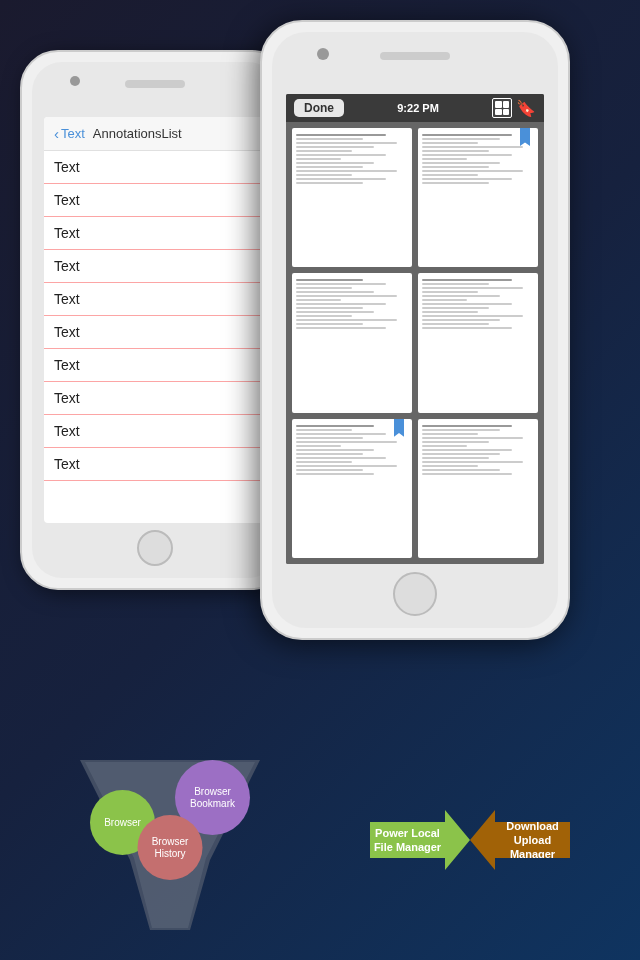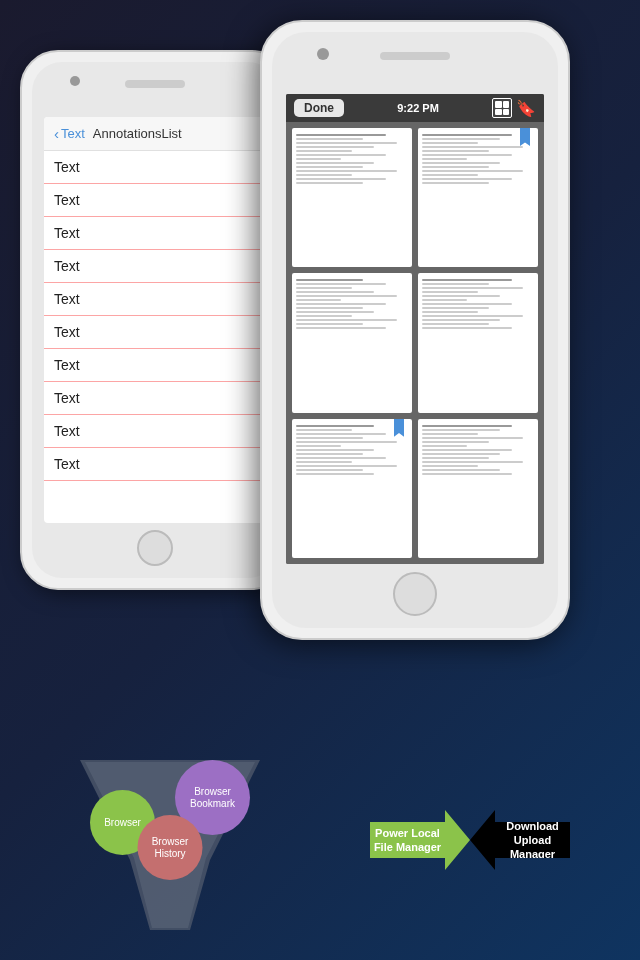--- a/index.html
+++ b/index.html
@@ -295,21 +295,21 @@
       background: #8bc34a;
       clip-path: polygon(0 20%, 75% 20%, 75% 0%, 100% 50%, 75% 100%, 75% 80%, 0 80%);
       display: flex;
       align-items: center;
       justify-content: center;
       padding-right: 15px;
     }
     .arrow-left {
       width: 100px;
       height: 60px;
-      background: #000000;
+      background: #a16207;
       clip-path: polygon(100% 20%, 25% 20%, 25% 0%, 0% 50%, 25% 100%, 25% 80%, 100% 80%);
       display: flex;
       align-items: center;
       justify-content: center;
       padding-left: 15px;
     }
     .arrow-label-box {
       text-align: center;
       font-size: 11px;
       color: #fff;

